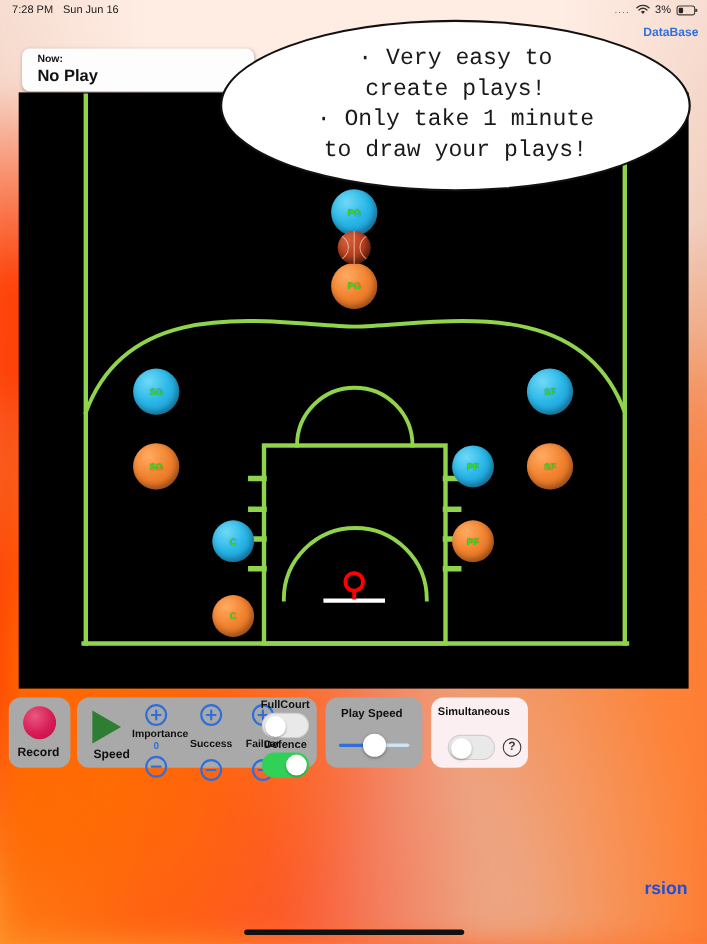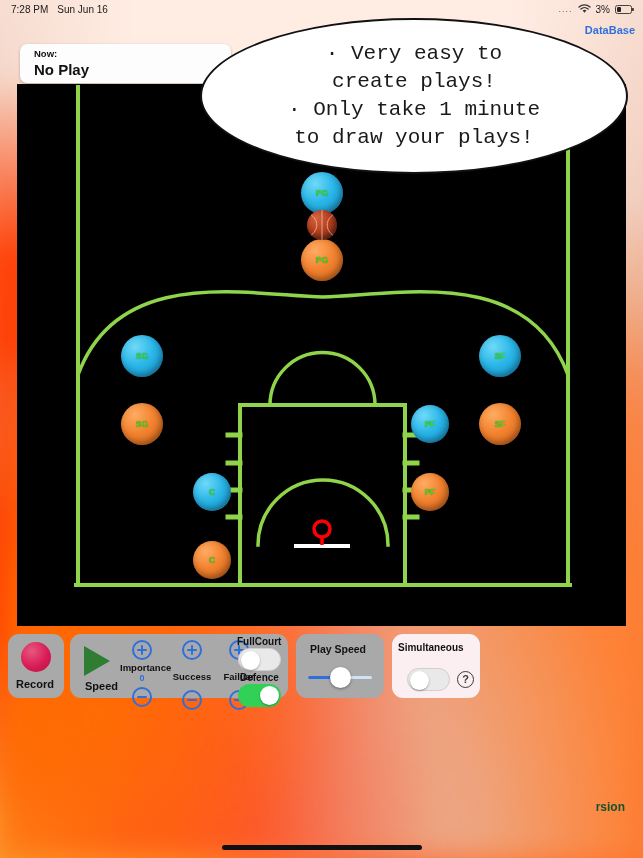--- a/index.html
+++ b/index.html
@@ -98,21 +98,21 @@
   .toggle.on .knob{right:2px;}
 
   .speed-label{position:absolute;font-size:10.5px;font-weight:700;color:#111;}
   .slider{position:absolute;height:3px;border-radius:2px;background:#cfe3f7;}
   .slider .fill{position:absolute;left:0;top:0;bottom:0;background:#2f6fdc;border-radius:2px;}
   .slider .knob{position:absolute;top:-9px;width:21px;height:21px;border-radius:50%;background:#fff;
     box-shadow:0 1px 3px rgba(0,0,0,.4);}
   .help{position:absolute;width:17px;height:17px;border-radius:50%;border:1.4px solid #3a3a3a;
     box-sizing:border-box;font-size:11px;line-height:14px;text-align:center;color:#3a3a3a;font-weight:600;}
 
-  .version{position:absolute;right:18px;top:800px;font-size:12px;font-weight:700;color:#14532d;}
+  .version{position:absolute;right:18px;top:800px;font-size:16px;font-weight:700;color:#1d4ed8;}
   .homebar{position:absolute;left:50%;transform:translateX(-50%);bottom:8px;width:200px;height:5px;
     background:#111;border-radius:3px;}
 
   
   .bubble{position:absolute;background:#fff;border:2px solid #111;border-radius:50%;
     display:flex;flex-direction:column;align-items:center;justify-content:center;text-align:center;}
   .bubble-top{left:200px;top:18px;width:424px;height:152px;font-family:Liberation Mono, monospace;}
   .bubble-top div{font-size:21px;line-height:28px;color:#1a1a1a;}
   .bubble-bot{left:22px;top:712px;width:600px;height:112px;}
   .bubble-bot div{font-size:19px;line-height:32px;color:#1a1a1a;}

